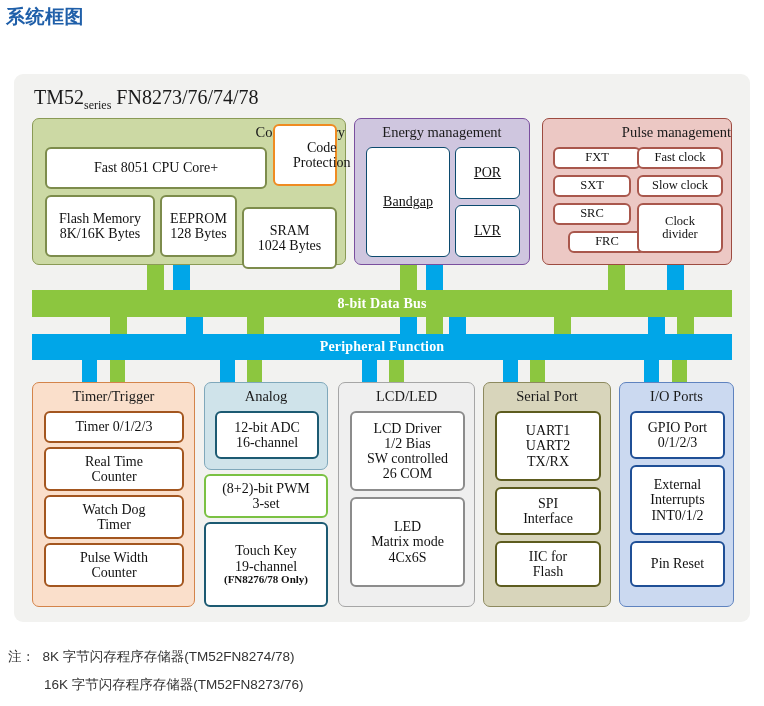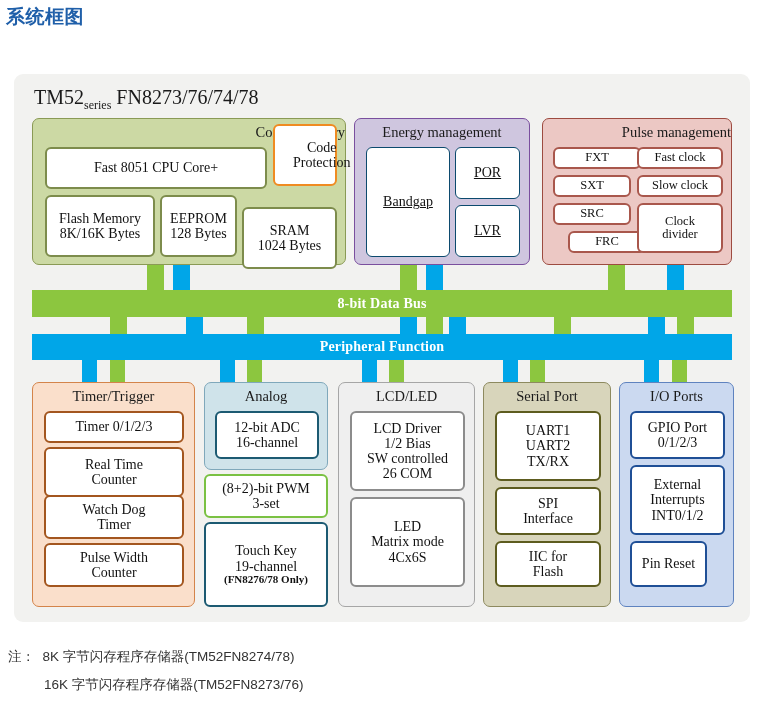--- a/index.html
+++ b/index.html
@@ -226,21 +226,21 @@
     <div class="stub stub-green" style="left:375px; top:286px; width:15px; height:25px;"></div>
     <div class="stub stub-blue" style="left:489px; top:286px; width:15px; height:25px;"></div>
     <div class="stub stub-green" style="left:516px; top:286px; width:15px; height:25px;"></div>
     <div class="stub stub-blue" style="left:630px; top:286px; width:15px; height:25px;"></div>
     <div class="stub stub-green" style="left:658px; top:286px; width:15px; height:25px;"></div>
 
     <div class="group grp-timer" style="left:18px; top:308px; width:163px; height:225px;">
       <div class="g-title">Timer/Trigger</div>
 
       <div class="cell cell-timer" style="left:11px; top:28px; width:140px; height:32px;">Timer 0/1/2/3</div>
-      <div class="cell cell-timer" style="left:11px; top:64px; width:140px; height:50px; white-space:pre-line;">Real Time
+      <div class="cell cell-timer" style="left:11px; top:64px; width:140px; height:44px; white-space:pre-line;">Real Time
 Counter</div>
       <div class="cell cell-timer" style="left:11px; top:112px; width:140px; height:44px; white-space:pre-line;">Watch Dog
 Timer</div>
       <div class="cell cell-timer" style="left:11px; top:160px; width:140px; height:44px; white-space:pre-line;">Pulse Width
 Counter</div>
     </div>
 
     <div class="group grp-analog" style="left:190px; top:308px; width:124px; height:88px;">
       <div class="g-title">Analog</div>
       <div class="cell cell-analog" style="left:10px; top:28px; width:104px; height:48px; white-space:pre-line;">12-bit ADC
@@ -278,21 +278,21 @@
 Flash</div>
     </div>
 
     <div class="group grp-io" style="left:605px; top:308px; width:115px; height:225px;">
       <div class="g-title">I/O Ports</div>
       <div class="cell cell-io" style="left:10px; top:28px; width:95px; height:48px; white-space:pre-line;">GPIO Port
 0/1/2/3</div>
       <div class="cell cell-io" style="left:10px; top:82px; width:95px; height:70px; white-space:pre-line;">External
 Interrupts
 INT0/1/2</div>
-      <div class="cell cell-io" style="left:10px; top:158px; width:77px; height:46px;">Pin Reset</div>
+      <div class="cell cell-io" style="left:10px; top:158px; width:95px; height:46px;">Pin Reset</div>
     </div>
 
   </div>
 
   <div class="note" style="left:8px; top:648px;">注：  8K 字节闪存程序存储器(TM52FN8274/78)</div>
   <div class="note" style="left:44px; top:676px;">16K 字节闪存程序存储器(TM52FN8273/76)</div>
 
 </div>
 
 </body></html>

